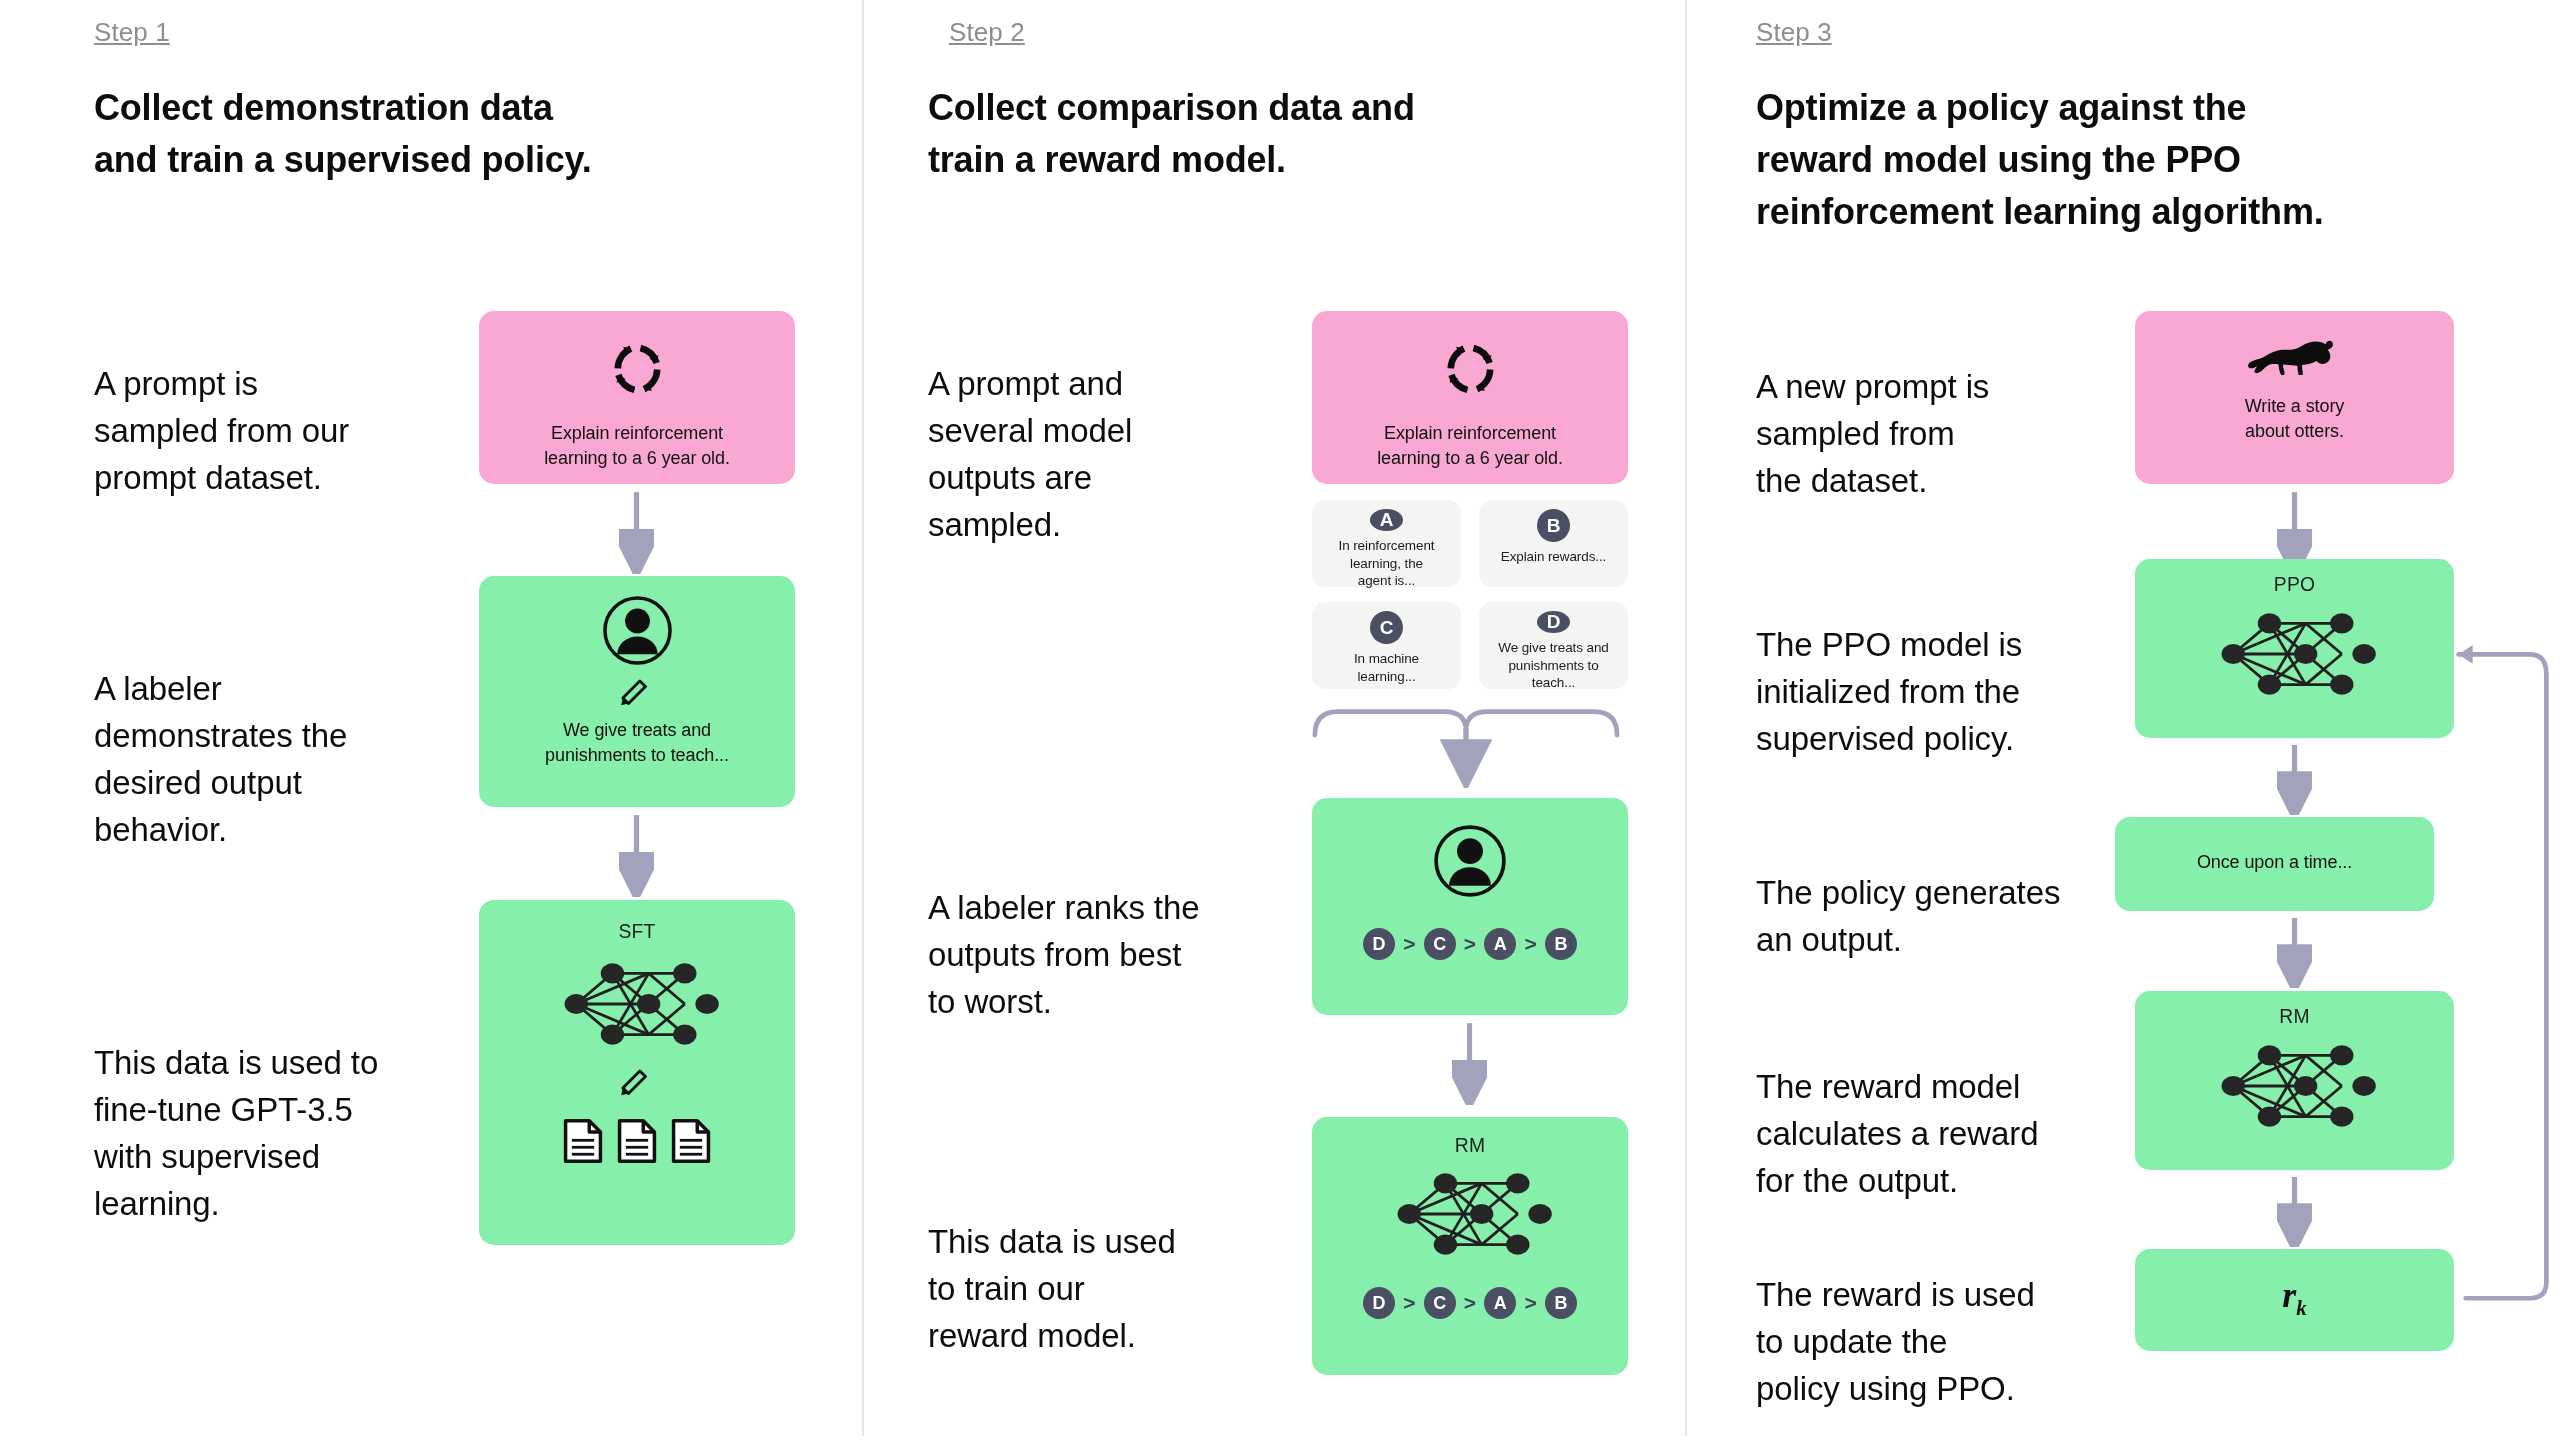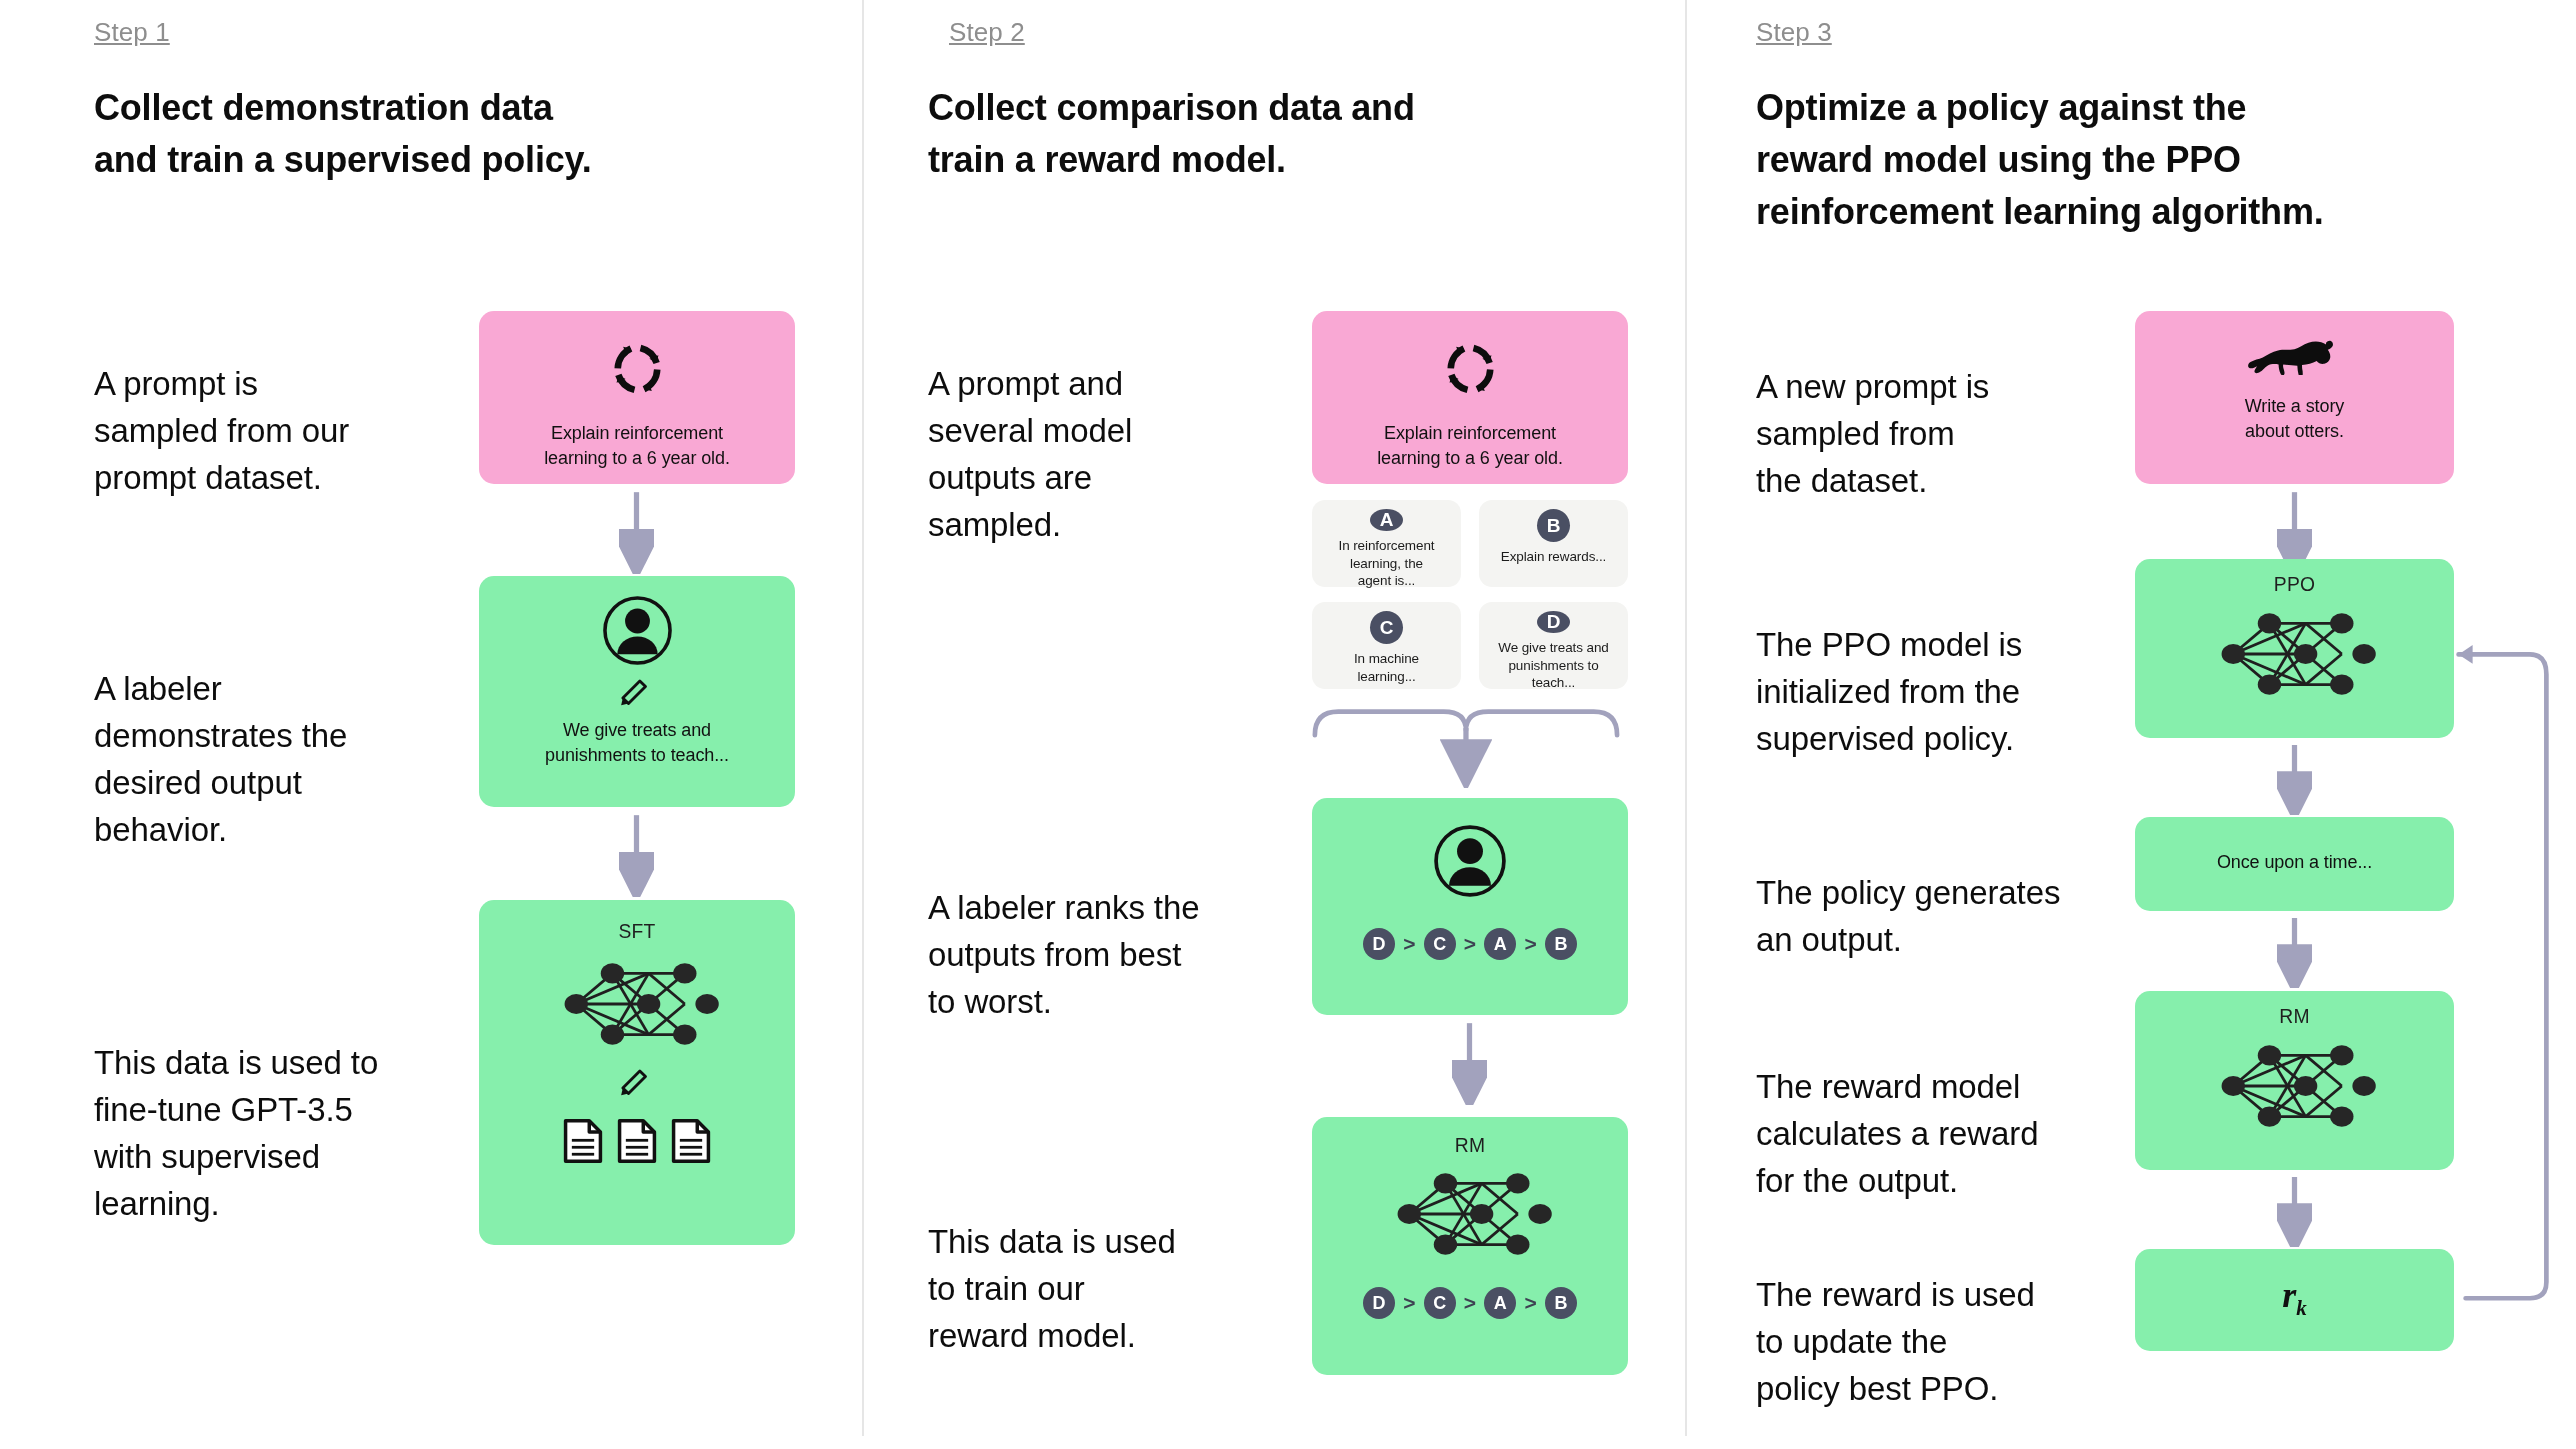--- a/index.html
+++ b/index.html
@@ -420,21 +420,21 @@
 
     <div class="desc" style="left:69px;top:825px;width:410px;white-space:pre-line;">The policy generates
 an output.</div>
 
     <div class="desc" style="left:69px;top:1019px;width:398px;white-space:pre-line;">The reward model
 calculates a reward
 for the output.</div>
 
     <div class="desc" style="left:69px;top:1227px;width:398px;white-space:pre-line;">The reward is used
 to update the
-policy best PPO.</div>
+policy using PPO.</div>
 
     <div class="card green" style="left:448px;top:311px;width:319px;height:173px;">
       <div class="centerwrap" style="top:23.4px;">
         <svg width="94" height="41" viewBox="0 0 150 70">
           <use href="#otter"></use>
         </svg>
       </div>
       <div class="card-text" style="position:absolute;left:0;right:0;top:83px;white-space:pre-line;">Write a story
 about otters.</div>
     </div>
@@ -449,21 +449,21 @@
         <svg width="167" height="94" viewBox="0 0 300 150">
           <use href="#nn"></use>
         </svg>
       </div>
     </div>
 
     <svg class="arrow" style="left:590px;top:745px;" width="35" height="70" viewBox="0 0 60 120">
       <line x1="30" y1="0" x2="30" y2="90" stroke="#a2a2bd" stroke-width="9" marker-end="url(#ah)"></line>
     </svg>
 
-    <div class="card" style="left:448px;top:817px;width:319px;height:94px;">
+    <div class="card" style="left:428px;top:817px;width:319px;height:94px;">
       <div class="card-text" style="position:absolute;left:0;right:0;top:33px;">Once upon a time...</div>
     </div>
 
     <svg class="arrow" style="left:590px;top:918px;" width="35" height="70" viewBox="0 0 60 120">
       <line x1="30" y1="0" x2="30" y2="90" stroke="#a2a2bd" stroke-width="9" marker-end="url(#ah)"></line>
     </svg>
 
     <div class="card" style="left:448px;top:991px;width:319px;height:179px;">
       <div class="card-title" style="position:absolute;left:0;right:0;top:15px;">RM</div>
       <div class="centerwrap" style="top:48px;">

